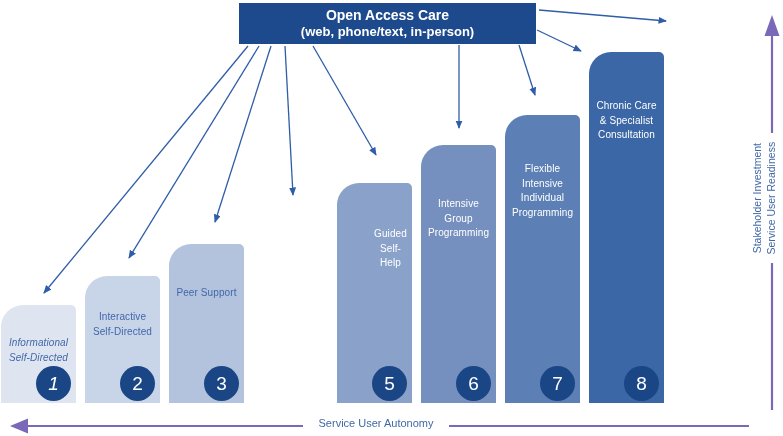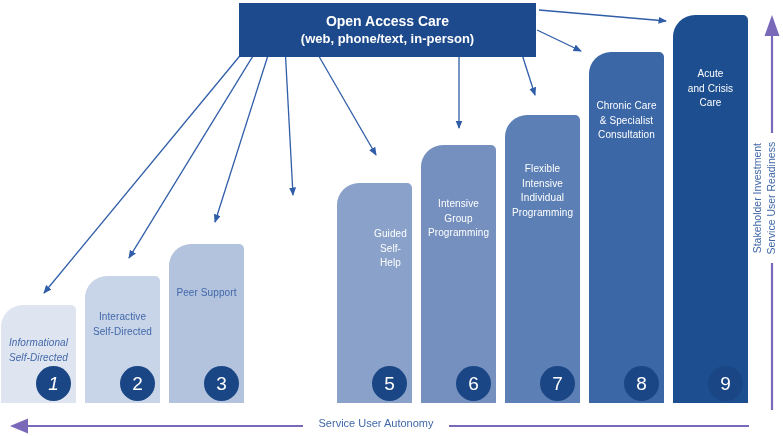--- a/index.html
+++ b/index.html
@@ -6,21 +6,21 @@
   .canvas{
     position:relative;width:783px;height:436px;background:#ffffff;overflow:hidden;
     font-family:"Liberation Sans","DejaVu Sans",sans-serif;
   }
   .overlay{position:absolute;inset:0;z-index:1;}
   .arrow{stroke:var(--arrow-blue);stroke-width:1.3;fill:none;}
   .paxis{stroke:var(--axis-purple);stroke-width:2.2;fill:none;}
   .pax-head{fill:var(--axis-purple);}
 
   .header-box{
-    position:absolute;left:239px;top:3px;width:297px;height:54px;z-index:3;
+    position:absolute;left:239px;top:3px;width:297px;height:41px;z-index:3;
     background:var(--header-bg);color:var(--header-text);
     display:flex;flex-direction:column;align-items:center;justify-content:center;
     text-align:center;line-height:1.25;
   }
   .header-box .t1{font-size:14px;font-weight:bold;}
   .header-box .t2{font-size:13px;font-weight:bold;}
 
   .step{
     position:absolute;width:75px;z-index:2;
     border-radius:22px 5px 0 0;
@@ -130,26 +130,20 @@
 Individual
 Programming</div>
     <div class="step-number">7</div>
   </div>
   <div class="step s8" style="background: rgb(59, 103, 167);">
     <div class="step-label" style="color: rgb(255, 255, 255);">Chronic Care
 &amp; Specialist
 Consultation</div>
     <div class="step-number">8</div>
   </div>
-  <div class="step s9" style="background: rgb(29, 79, 144);">
-    <div class="step-label" style="color: rgb(255, 255, 255);">Acute
-and Crisis
-Care</div>
-    <div class="step-number">9</div>
-  </div>
 
   <div class="bottom-axis-label">Service User Autonomy</div>
 
   <div class="right-axis-label">
     <div class="inner">
       <div>Stakeholder Investment</div>
       <div>Service User Readiness</div>
     </div>
   </div>
 

